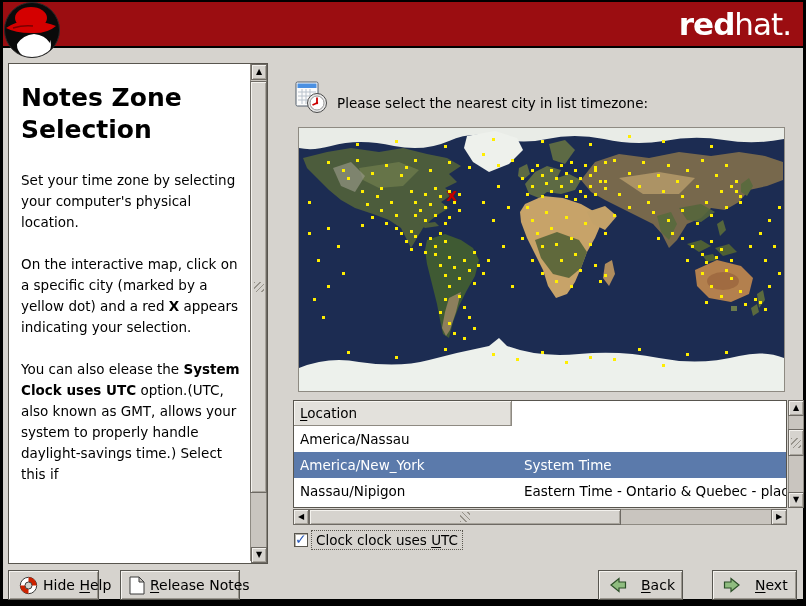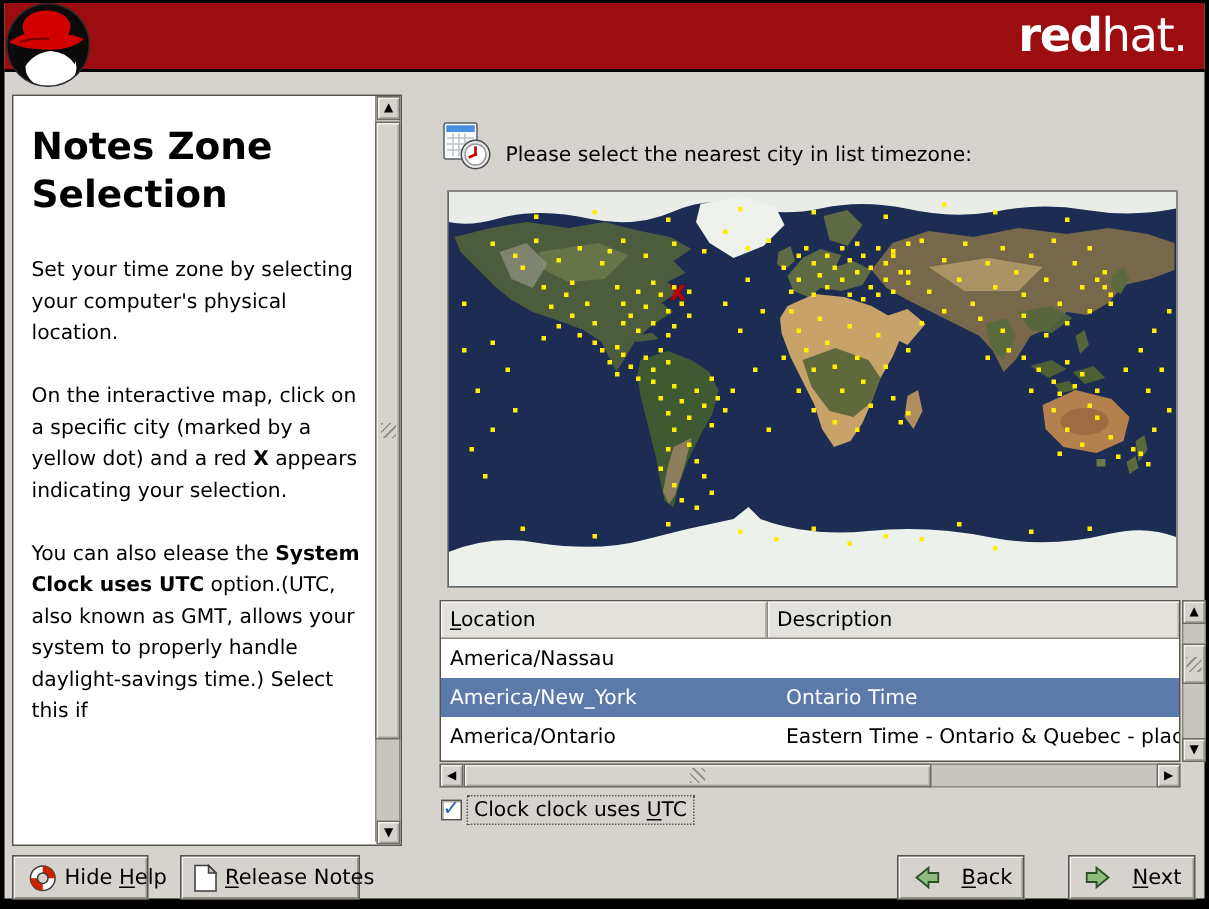--- a/index.html
+++ b/index.html
@@ -452,32 +452,31 @@
       <div class="city-dot" style="left: 12%; top: 6%; background: rgb(255, 238, 0);"></div>
       <div class="city-dot" style="left: 68%; top: 3%; background: rgb(255, 238, 0);"></div>
       <div class="city-dot" style="left: 50%; top: 5%; background: rgb(255, 238, 0);"></div>
     </div>
 
   <div class="tz-table">
     <div class="tz-header">
       <div class="th th-location">
           <span><u>L</u><span>ocation</span></span>
         </div>
-      <div class="th th-desc">Description</div>
     </div>
     <div class="tz-row" style="top:25px;">
       <div class="cell-loc">America/Nassau</div>
       <div class="cell-desc"></div>
     </div>
     <div class="tz-row selected" style="top:51px;">
       <div class="cell-loc">America/New_York</div>
-      <div class="cell-desc">Ontario Time</div>
+      <div class="cell-desc">System Time</div>
     </div>
     <div class="tz-row" style="top:77px;">
-      <div class="cell-loc">America/Ontario</div>
+      <div class="cell-loc">Nassau/Nipigon</div>
       <div class="cell-desc">Eastern Time - Ontario &amp; Quebec - places th</div>
     </div>
   </div>
 
   <div class="sb-track" style="left:785px;top:398px;width:16px;height:108px;"></div>
   <div class="sb-btn" style="left:785px;top:398px;">▲</div>
   <div class="sb-thumb" style="left:785px;top:427px;width:16px;height:27px;">
       <div class="grip"></div>
     </div>
   <div class="sb-btn" style="left:785px;top:490px;">▼</div>

